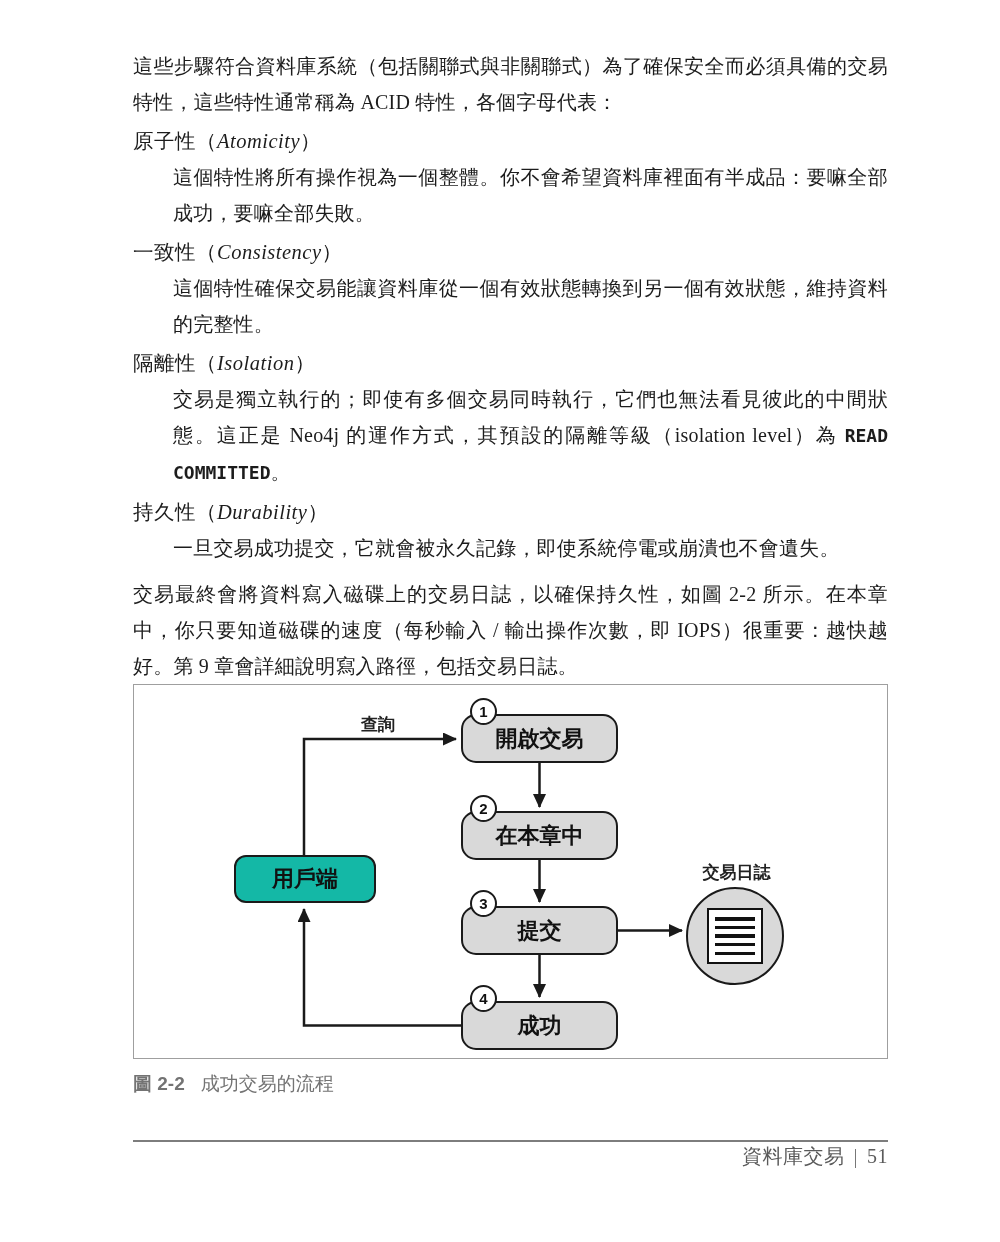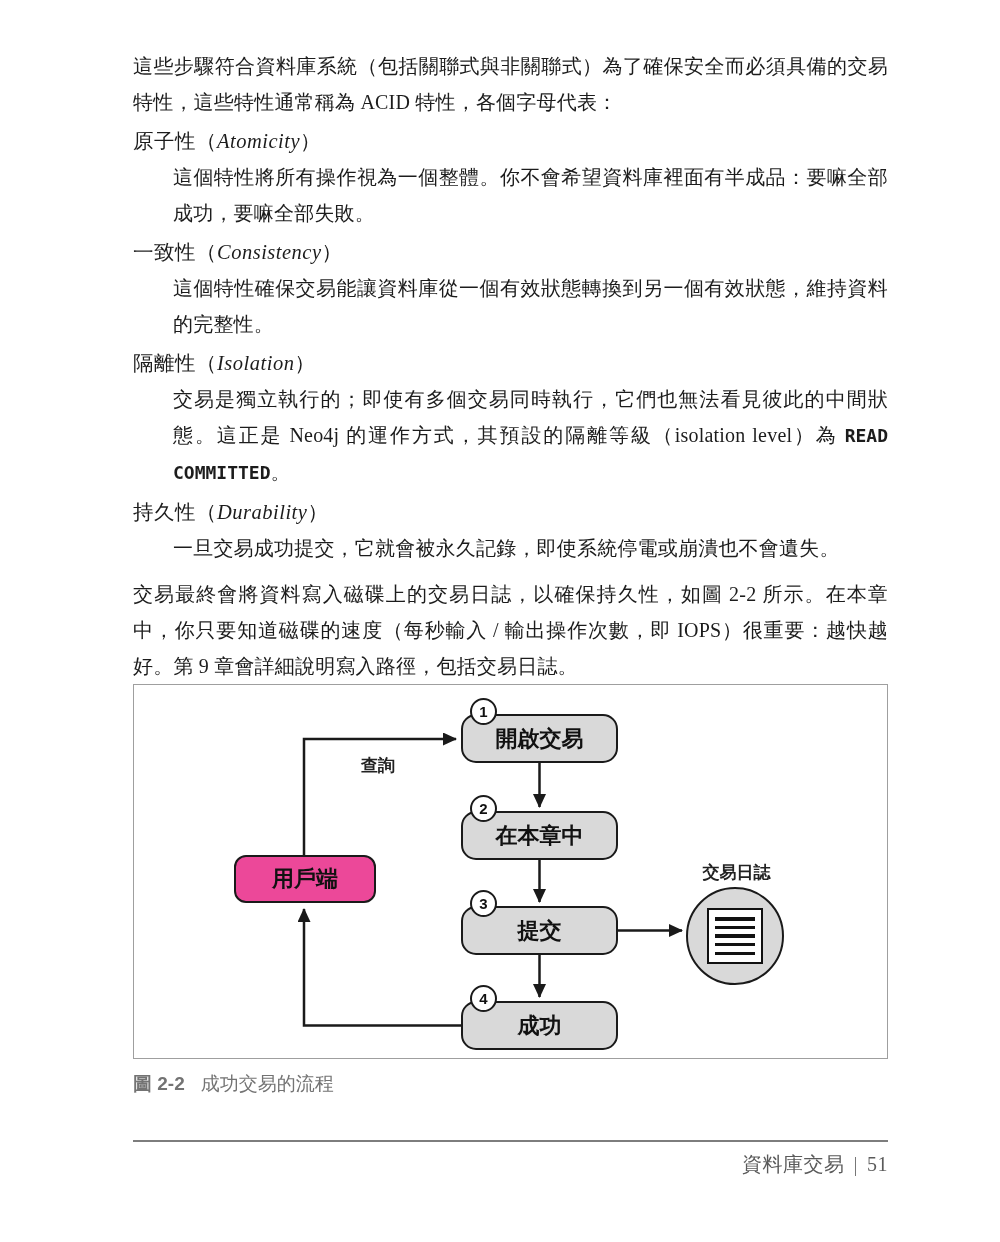--- a/index.html
+++ b/index.html
@@ -50,21 +50,21 @@
     border:1px solid #9f9f9f;
     box-sizing:border-box;
     background:#ffffff;
   }
   .diagram { position:absolute; inset:0; }
   .arrows { position:absolute; left:0; top:0; width:753px; height:373px; }
 
   .dnode {
     position:absolute;
     box-sizing:border-box;
-    background:#ec4899;
+    background:#14b8a6;
     border:2.5px solid #1a1a1a;
     display:flex; align-items:center; justify-content:center;
     font-family:"Liberation Sans","DejaVu Sans",sans-serif;
     font-weight:600;
     color:#111;
   }
   .client-box {
     left:100px; top:170px; width:142px; height:48px;
     border-radius:12px; font-size:22px;
   }
@@ -90,21 +90,21 @@
     font-family:"Liberation Sans","DejaVu Sans",sans-serif;
     font-weight:700; font-size:15px; color:#111;
     z-index:2;
   }
   .float-label {
     position:absolute;
     font-family:"Liberation Sans","DejaVu Sans",sans-serif;
     font-weight:600; font-size:17px; color:#222;
     text-align:center;
   }
-  .query-label { left:198px; top:28px; width:92px;margin-top:41px; }
+  .query-label { left:198px; top:28px; width:92px; }
   .log-label   { left:545px; top:176px; width:115px; }
   .log-circle {
     position:absolute;
     left:552px; top:202px;
     width:98px; height:98px;
     box-sizing:border-box;
     background:#d9d9d9;
     border:2.5px solid #1a1a1a;
     border-radius:50%;
     display:flex; align-items:center; justify-content:center;
@@ -123,21 +123,21 @@
   .caption {
     margin:12px 0 0 0;
     font-family:"Liberation Sans","DejaVu Sans",sans-serif;
     font-size:19px; line-height:26px; color:#737373;
   }
   .caption-prefix { font-weight:700; margin-right:16px; }
   .caption-text { font-weight:500; }
   .page-footer { margin-top:43px; }
   .footer-rule { border:0; border-top:2px solid #7d7d7d; margin:0; }
   .footer-text {
-    margin-top:8px;
+    margin-top:0;
     text-align:right;
     font-size:20px; line-height:28px;
     color:#5a5a5a;
     letter-spacing:0.5px;
   }
   .footer-sep { margin:0 9px; color:#777; }
 </style>
 </head>
 <body>
 

